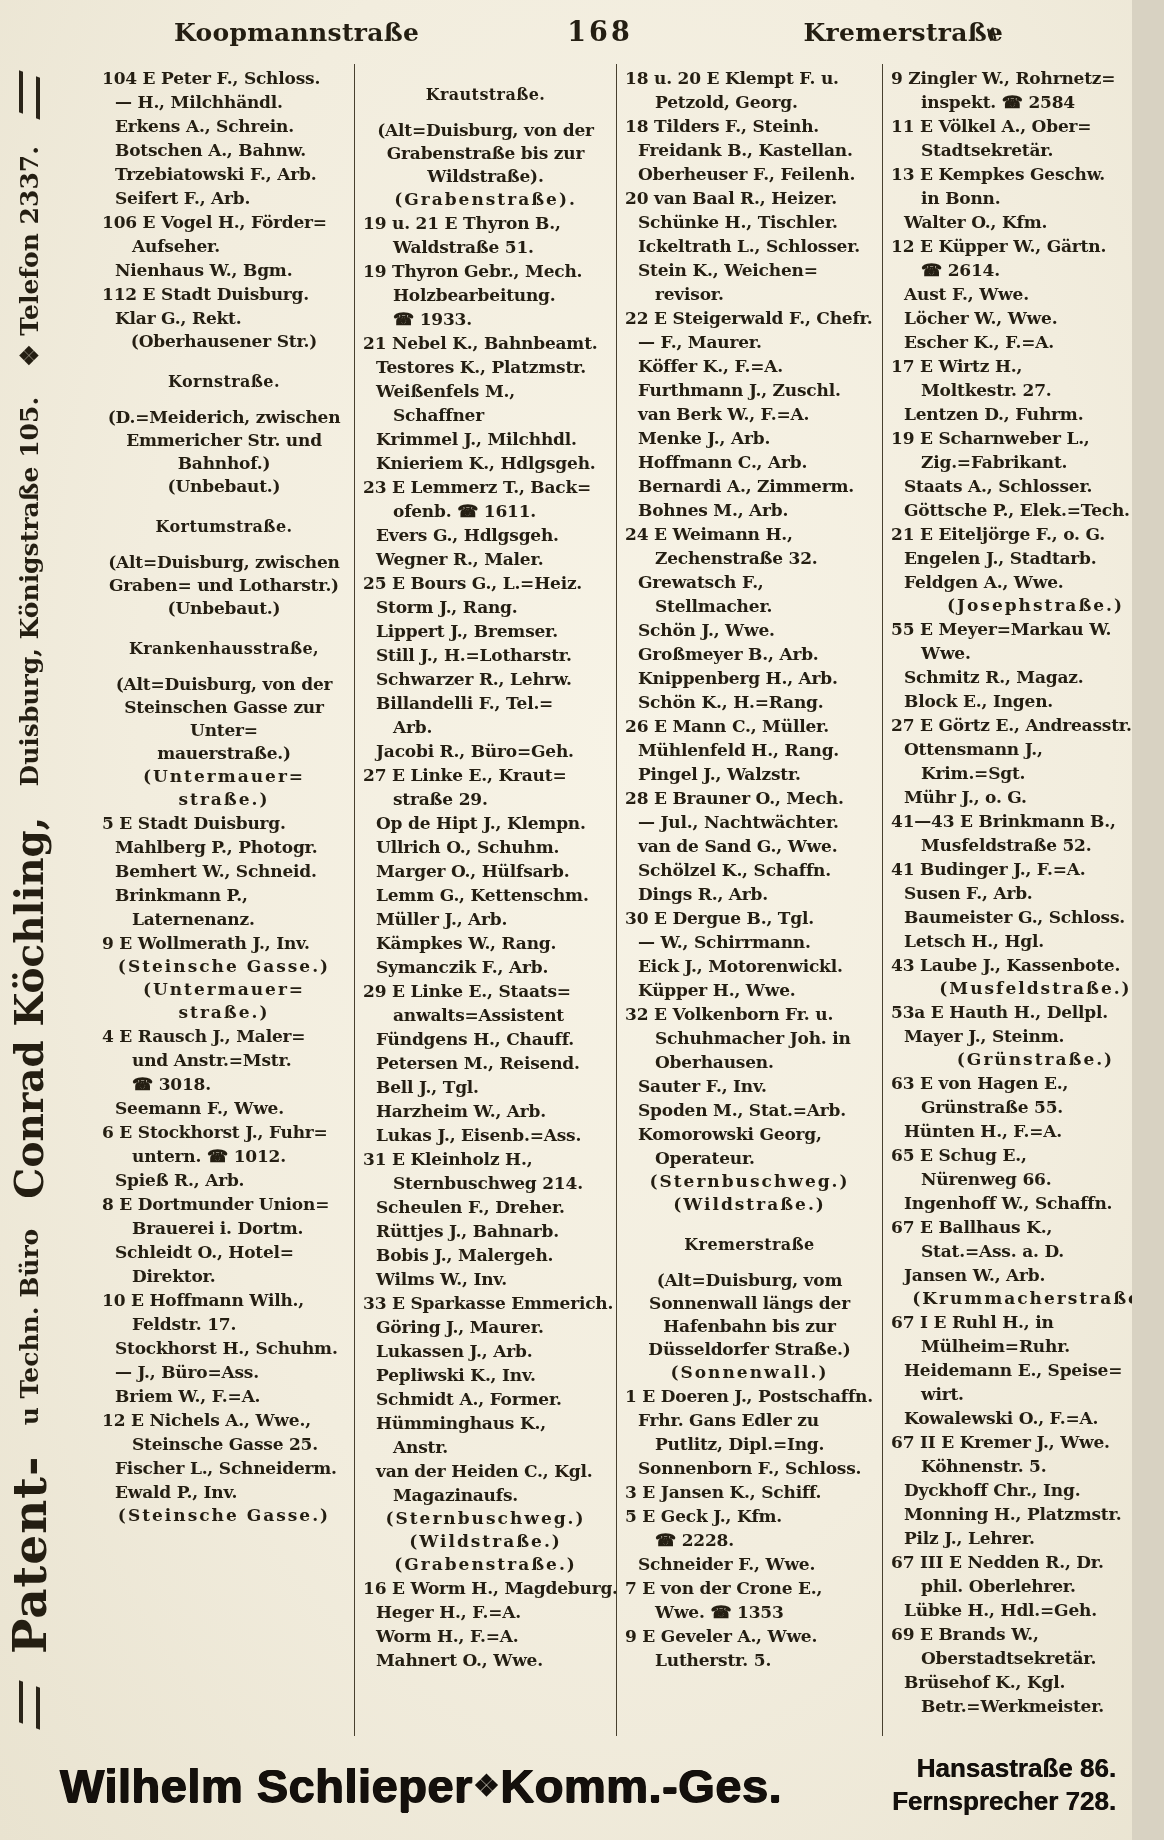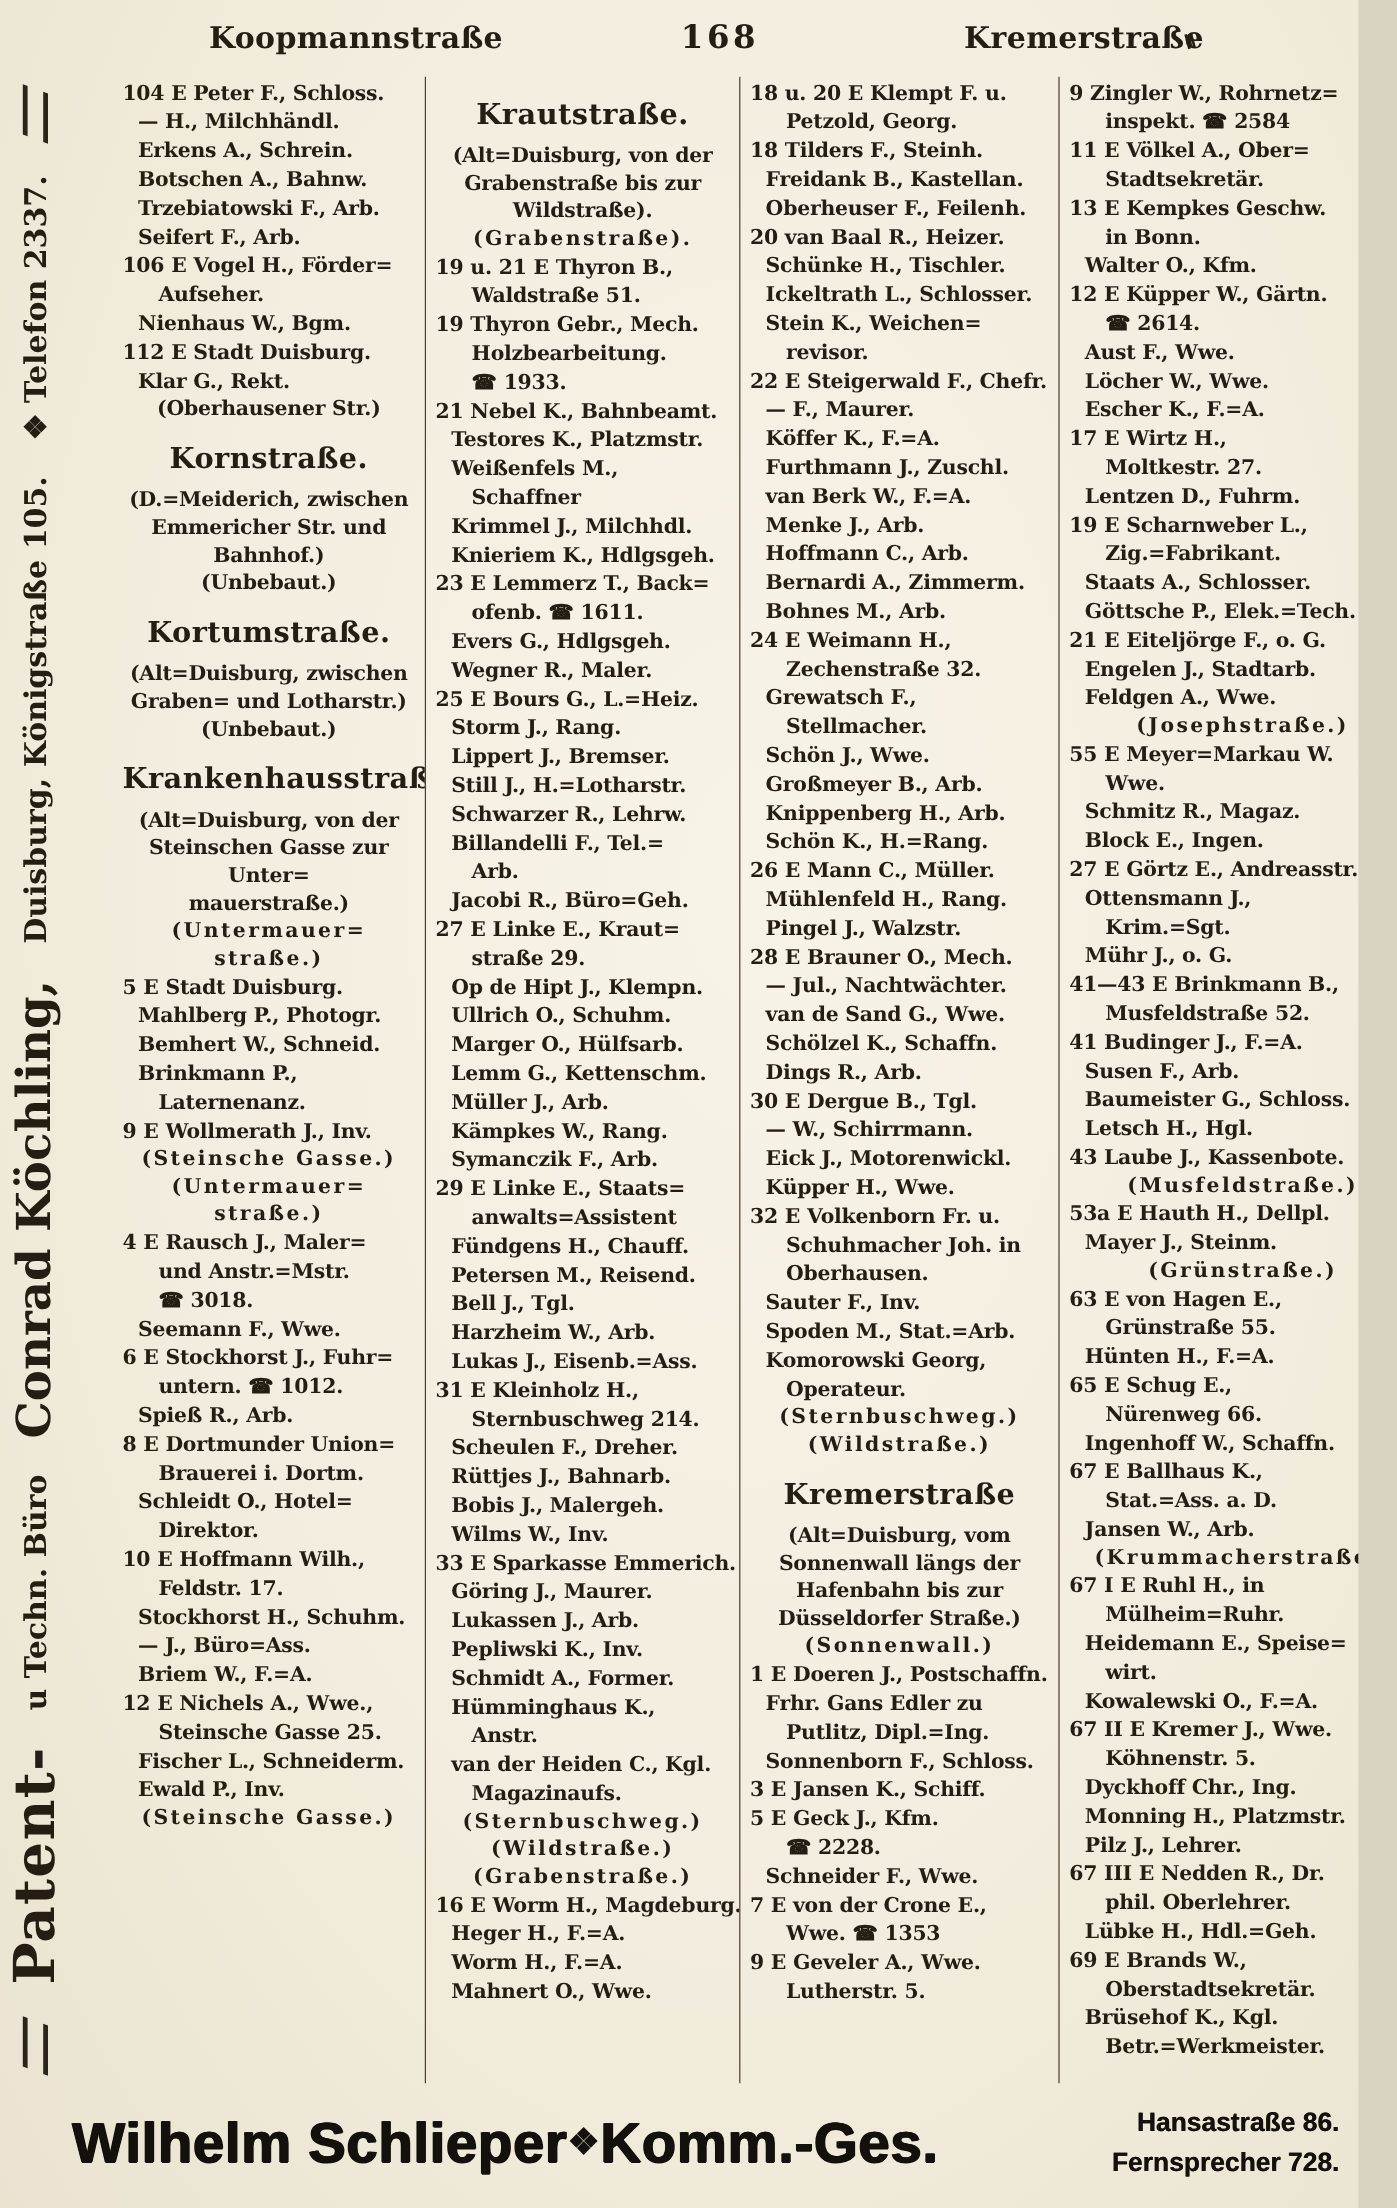--- a/index.html
+++ b/index.html
@@ -44,35 +44,35 @@
   .col:nth-child(1){width:260px;}
   .col:nth-child(2){width:262px;}
   .col:nth-child(3){width:266px;}
   .col:nth-child(4){flex:1;}
   .col + .col{border-left:1.6px solid #48402f;}
   .ln{font-size:17px;line-height:24px;font-weight:700;white-space:nowrap;letter-spacing:-0.2px;}
   .i1{padding-left:13px;}
   .i2{padding-left:30px;}
   .c,.cs{text-align:center;white-space:normal;line-height:23px;padding-left:0;}
   .cs{letter-spacing:2px;}
-  .h{text-align:center;font-size:24px;line-height:28px;margin:15px 0 10px;letter-spacing:0.4px;white-space:normal;}
+  .h{text-align:center;font-size:16px;line-height:28px;margin:15px 0 10px;letter-spacing:0.4px;white-space:normal;}
   
   .footer{
     position:absolute;left:60px;right:16px;top:1742px;height:86px;
     display:flex;align-items:center;
     font-family:"Liberation Sans", sans-serif;color:#14100c;
   }
   .footer-main{
     font-size:47px;font-weight:700;letter-spacing:0.5px;white-space:nowrap;
     text-shadow:0.7px 0 0 currentColor,-0.7px 0 0 currentColor,0 0.5px 0 currentColor;
     display:flex;align-items:center;
   }
   .footer-diamond{font-size:30px;text-shadow:none;}
   .footer-right{
-    margin-left:auto;text-align:right;font-size:22px;font-weight:700;line-height:33px;
+    margin-left:auto;text-align:right;font-size:26px;font-weight:700;line-height:33px;
     text-shadow:0.4px 0 0 currentColor;white-space:nowrap;
   }
 </style>
 </head>
 <body>
 
 <div class="page">
 
   <div class="header">
     <span class="hl">Koopmannstraße</span>

